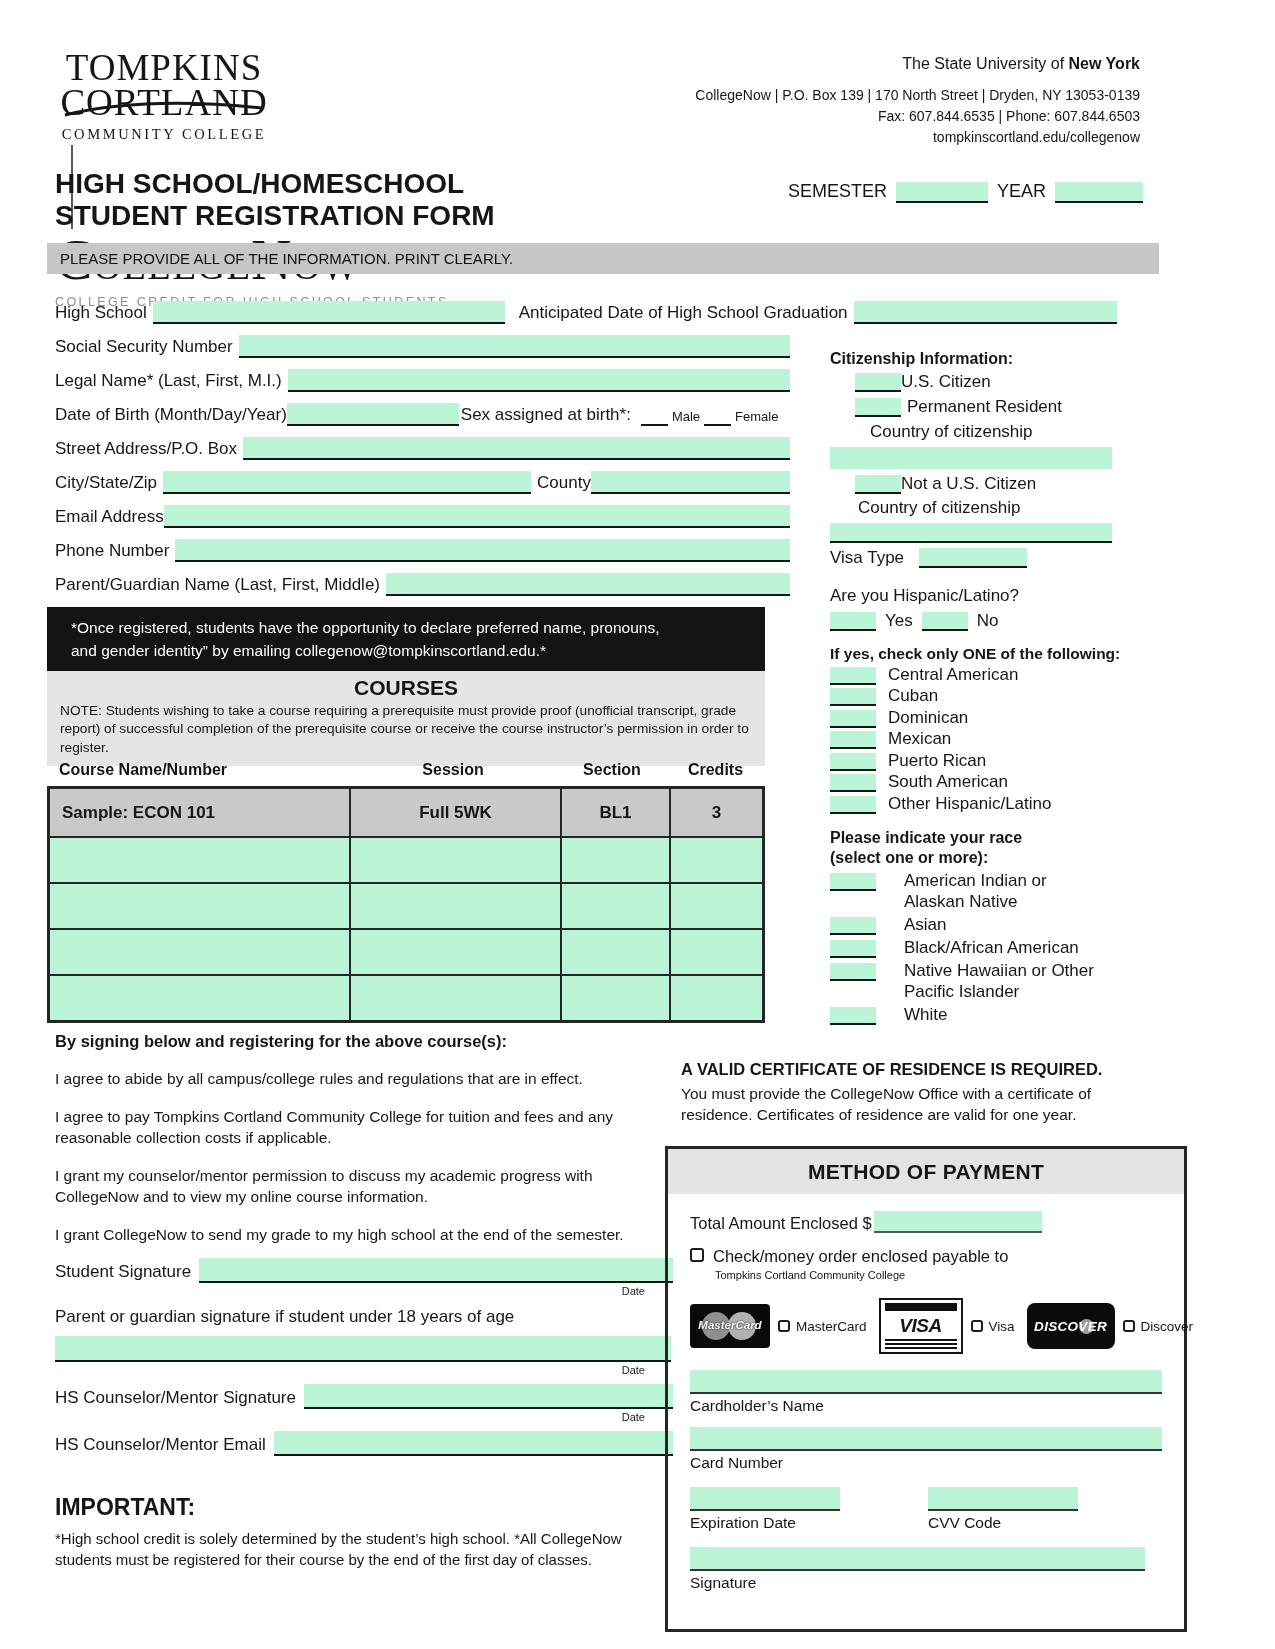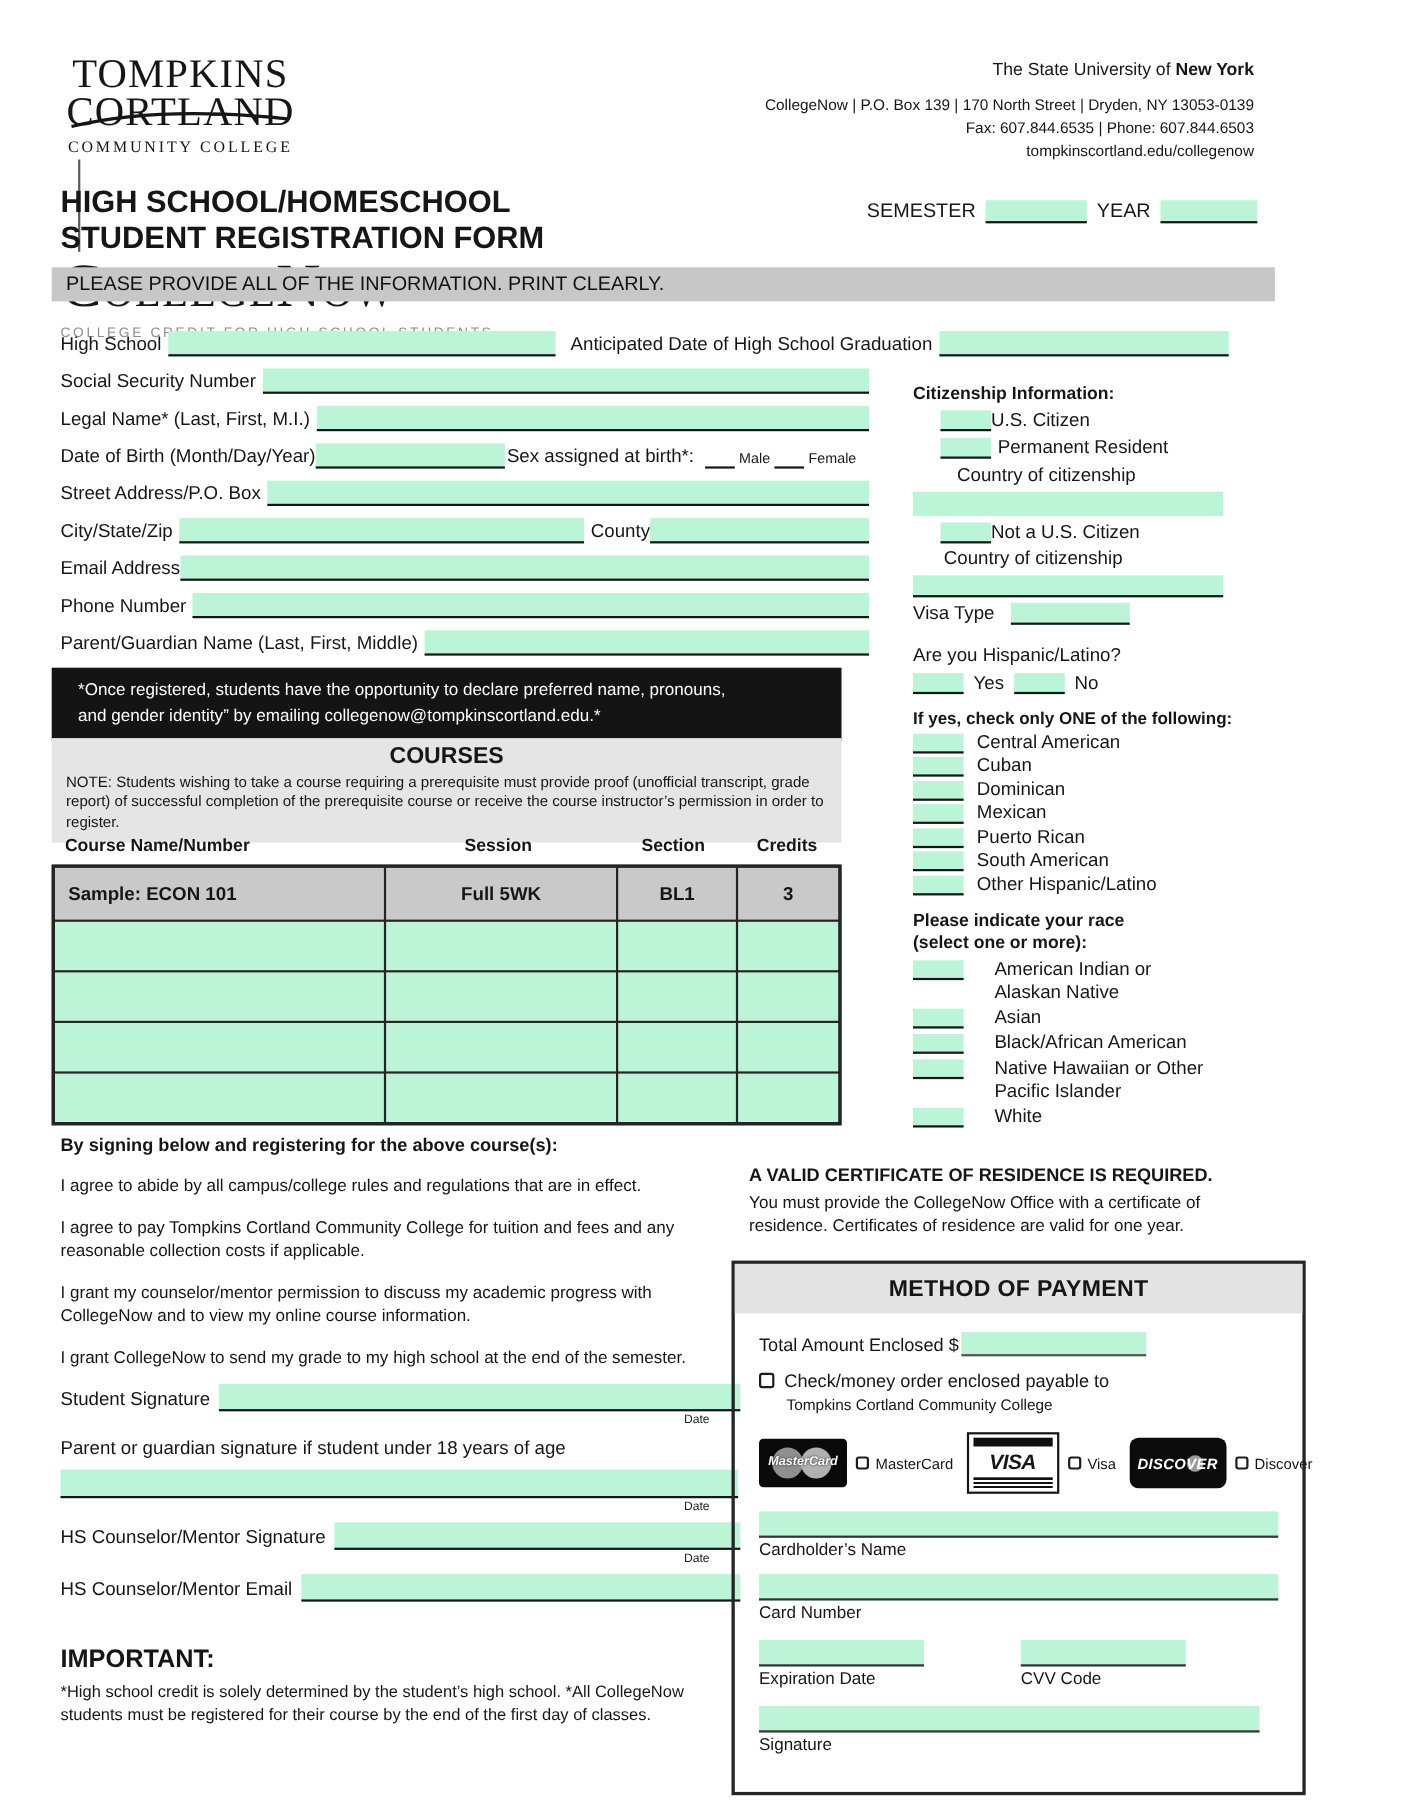--- a/index.html
+++ b/index.html
@@ -27,21 +27,21 @@
   .contact-line{font-size:14px;line-height:1.5;}
 
   .form-title{position:absolute;left:55px;top:168px;font-size:28px;font-weight:bold;line-height:1.13;}
 
   .semyear{position:absolute;left:788px;top:181px;display:flex;align-items:flex-end;gap:9px;font-size:18px;}
   .semyear .lbl{padding-bottom:1px;}
   .sy-field{display:inline-block;height:21px;background:var(--green);border-bottom:2px solid var(--ink);}
 
   
   .banner{position:absolute;left:47px;top:243px;width:1112px;height:31px;background:#c7c7c7;
-          font-size:18px;line-height:31px;padding-left:13px;color:#111;}
+          font-size:15px;line-height:31px;padding-left:13px;color:#111;}
 
   
   .fields{position:absolute;left:55px;top:290px;width:1062px;}
   .frow{display:flex;align-items:flex-end;height:34px;font-size:17px;}
   .frow .lb{white-space:nowrap;padding-right:6px;padding-bottom:1px;}
   .fld{display:inline-block;background:var(--green);border-bottom:2px solid var(--ink);height:23px;}
   .grow{flex:1;}
   .blank{display:inline-block;width:27px;border-bottom:2px solid var(--ink);height:14px;margin:0 4px;}
   .small-lb{font-size:13px;padding-bottom:2px;white-space:nowrap;}
 
@@ -110,21 +110,21 @@
   .residence .t{font-size:15.5px;line-height:1.35;margin-top:5px;}
 
   .paybox{position:absolute;left:665px;top:1146px;width:522px;height:486px;border:3px solid #252525;}
   .payhead{height:45px;background:#e3e3e3;display:flex;align-items:center;justify-content:center;
            font-weight:bold;font-size:21px;letter-spacing:.3px;}
   .paybody{padding:17px 22px 0;}
   .totrow{display:flex;align-items:flex-end;font-size:16.5px;}
   .tot-fld{width:168px;height:22px;background:var(--green);border-bottom:2px solid #555;margin-left:2px;}
   .checkrow{margin-top:12px;display:flex;font-size:16.5px;line-height:1.35;}
   .cbox{display:inline-block;width:14px;height:14px;border:2px solid #1d1d1d;border-radius:3px;margin-right:9px;margin-top:3px;flex:0 0 auto;}
-  .check2{margin-left:25px;font-size:14px;line-height:1.35;margin-top:1px;}
+  .check2{margin-left:25px;font-size:11px;line-height:1.35;margin-top:1px;}
   .cardsrow{margin-top:15px;display:flex;align-items:center;}
   .cardlabel{font-size:13.5px;margin-left:6px;white-space:nowrap;}
   .cbox.sm{width:12px;height:12px;margin:0;flex:0 0 auto;}
   .mc-logo{width:80px;height:44px;background:#0a0a0a;border-radius:4px;position:relative;flex:0 0 auto;}
   .mc-c1,.mc-c2{position:absolute;top:8px;width:28px;height:28px;border-radius:50%;}
   .mc-c1{left:12px;background:#8f8f8f;}
   .mc-c2{left:38px;background:#cfcfcf;opacity:.85;}
   .mc-tx{position:absolute;left:0;right:0;top:15px;text-align:center;color:#fff;font-style:italic;
          font-weight:bold;font-size:11.5px;text-shadow:0 0 2px #000;}
   .visa-logo{width:84px;height:56px;border:2px solid #161616;background:#fff;padding:3px 4px;margin-left:12px;

